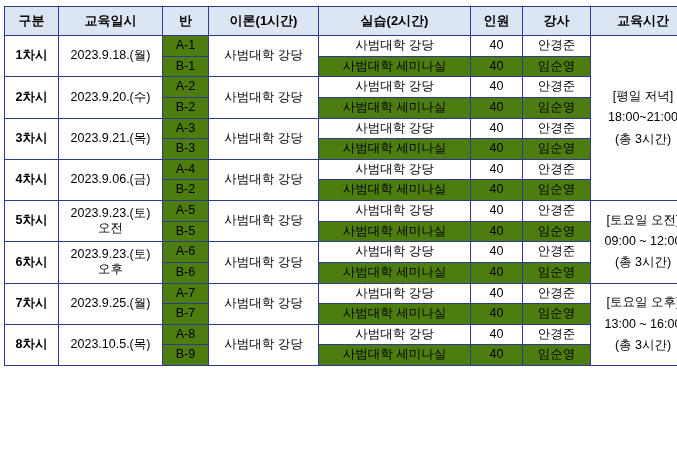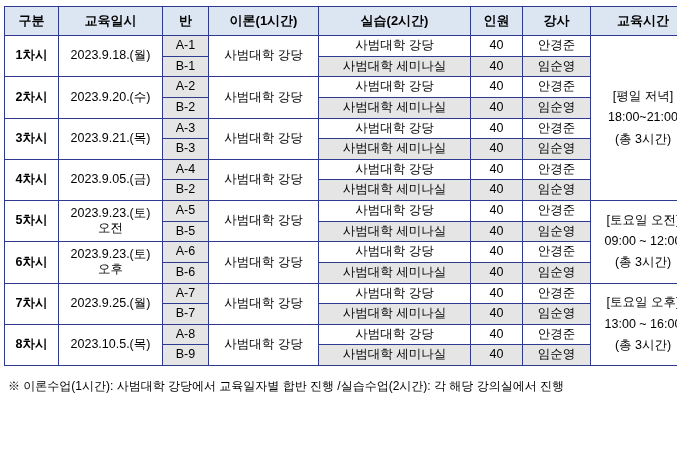--- a/index.html
+++ b/index.html
@@ -39,21 +39,21 @@
   table.schedule thead th {
     background: #dce6f2;
     font-weight: bold;
     height: 24px;
     font-size: 13px;
   }
   td.cell-plain {
     background: #ffffff;
   }
   td.cell-blue {
-    background: #e5e5e5;
+    background: #4d7c0f;
   }
   .col-gubun { width: 54px; }
   .col-date  { width: 104px; }
   .col-ban   { width: 46px; }
   .col-theory{ width: 110px; }
   .col-prac  { width: 152px; }
   .col-num   { width: 52px; }
   .col-inst  { width: 68px; }
   .col-time  { width: 105px; }
 
@@ -152,21 +152,21 @@
       </tr>
       <tr>
         <td class="cell-blue">B-3</td>
         <td class="cell-blue">사범대학 세미나실</td>
         <td class="cell-blue">40</td>
         <td class="cell-blue">임순영</td>
       </tr>
 
       <tr>
         <td class="cell-plain row-tall" rowspan="2">4차시</td>
-        <td class="cell-plain" rowspan="2">2023.9.05.(금)</td>
+        <td class="cell-plain" rowspan="2">2023.9.06.(금)</td>
         <td class="cell-blue">A-4</td>
         <td class="cell-plain" rowspan="2">사범대학 강당</td>
         <td class="cell-plain">사범대학 강당</td>
         <td class="cell-plain">40</td>
         <td class="cell-plain">안경준</td>
       </tr>
       <tr>
         <td class="cell-blue">B-2</td>
         <td class="cell-blue">사범대학 세미나실</td>
         <td class="cell-blue">40</td>
@@ -254,16 +254,15 @@
         <td class="cell-blue">B-9</td>
         <td class="cell-blue">사범대학 세미나실</td>
         <td class="cell-blue">40</td>
         <td class="cell-blue">임순영</td>
       </tr>
 
     </tbody>
   </table>
 
   <div class="notes">
-    <div>※ 이론수업(1시간): 사범대학 강당에서 교육일자별 합반 진행 /실습수업(2시간): 각 해당 강의실에서 진행</div>
   </div>
 
 </div>
 
 </body></html>

